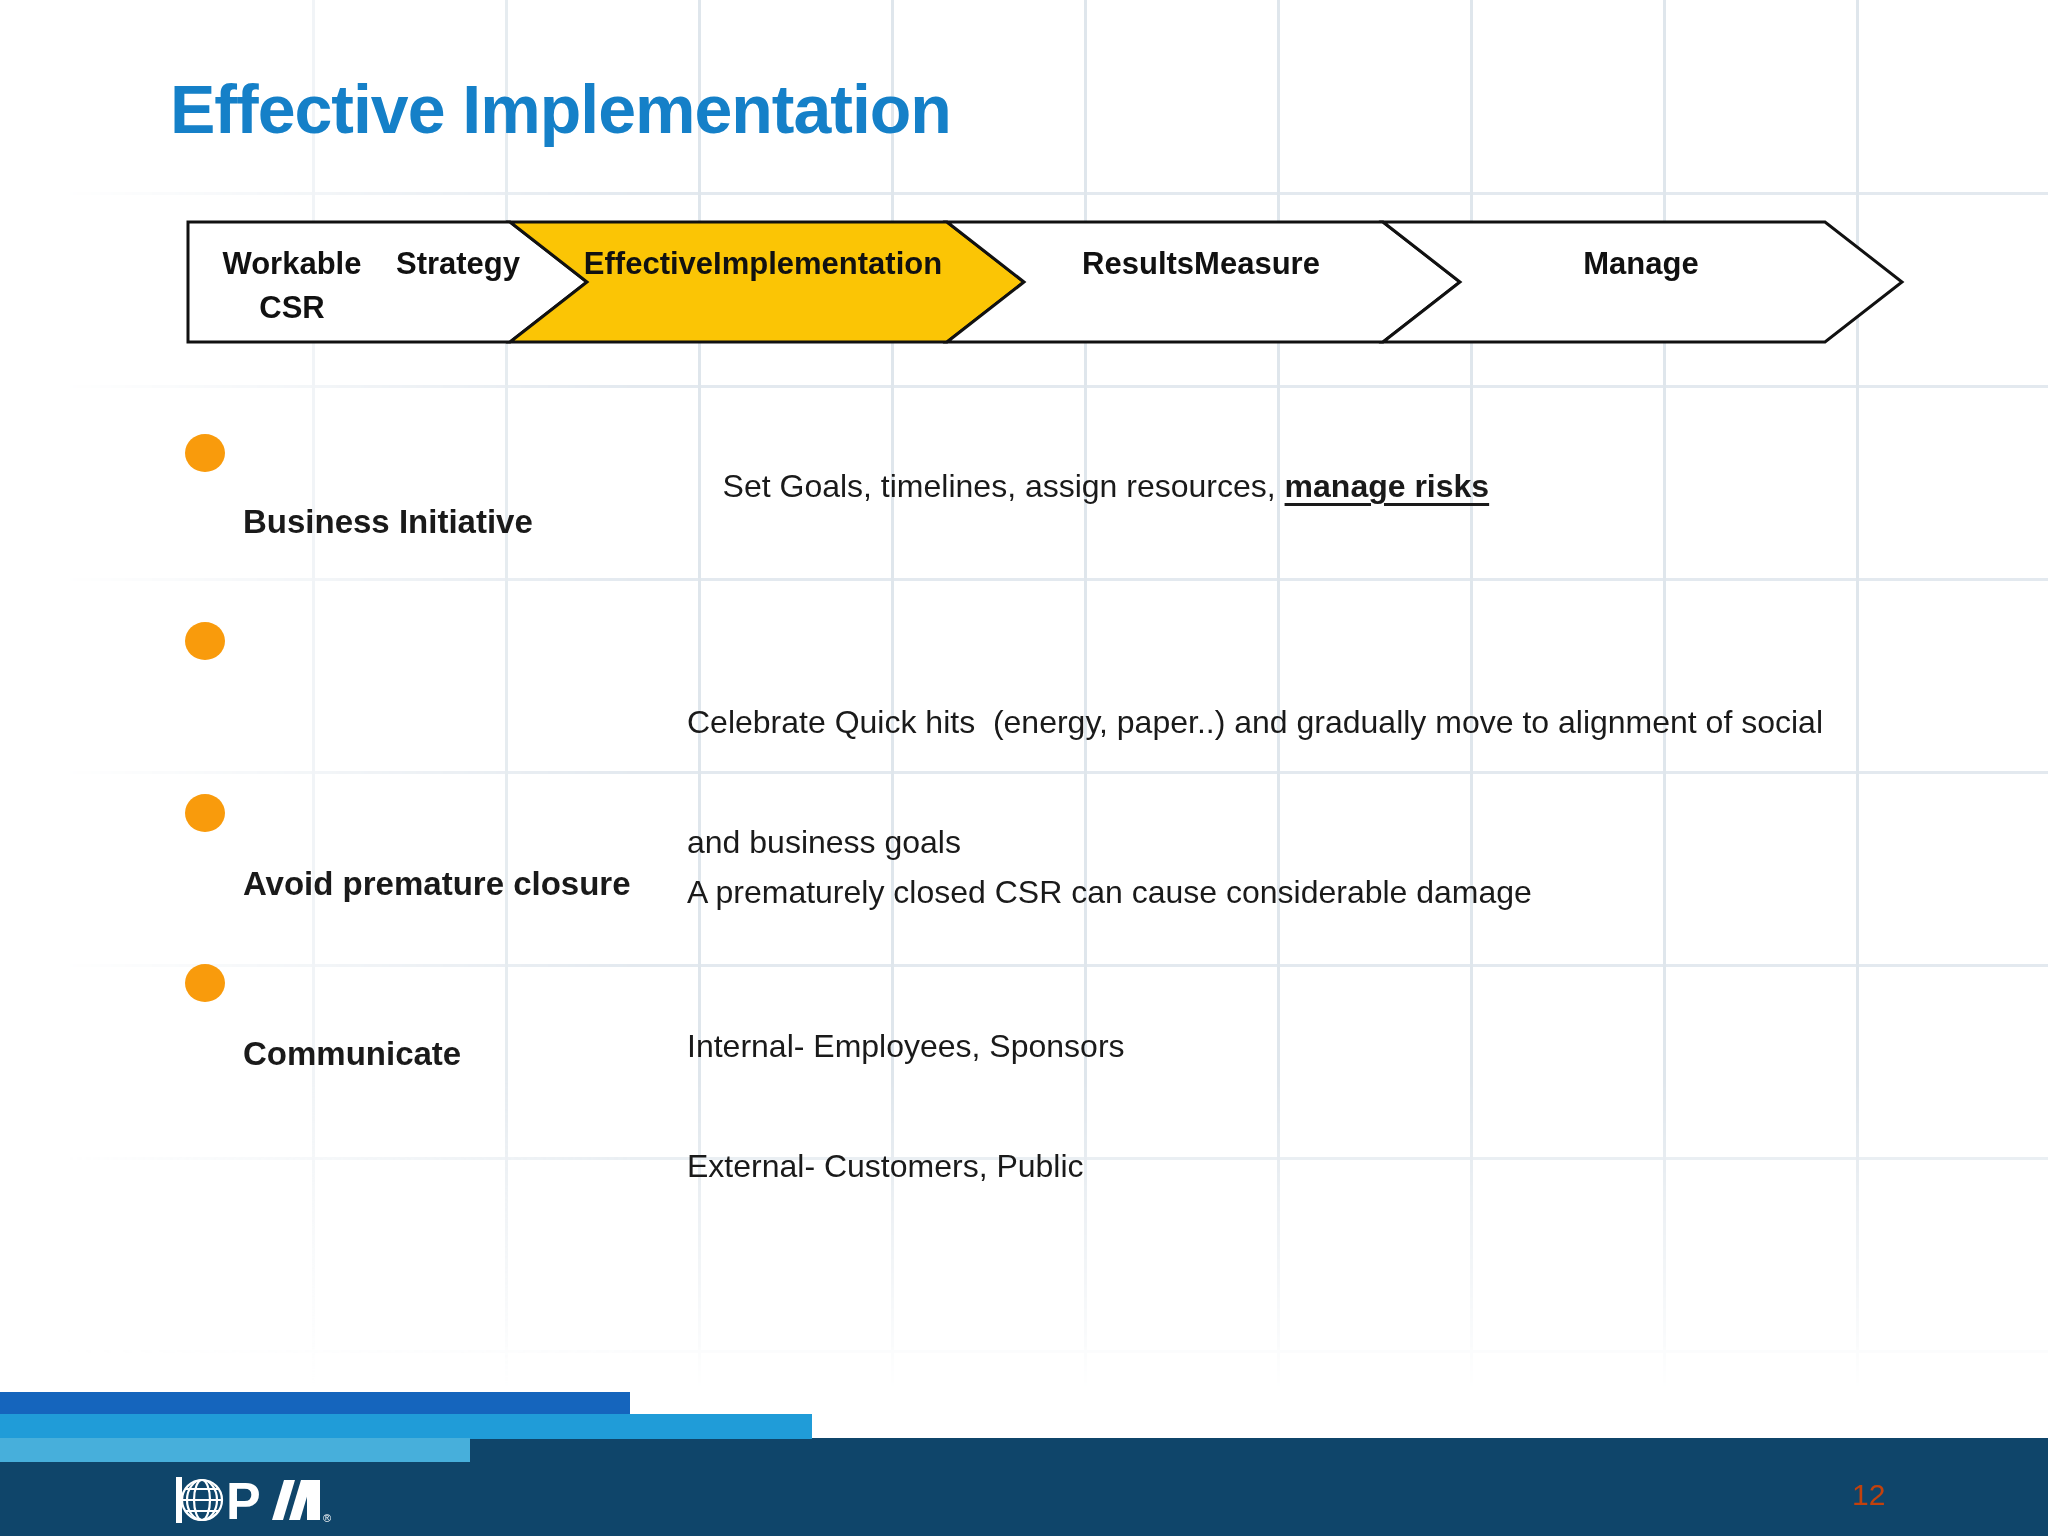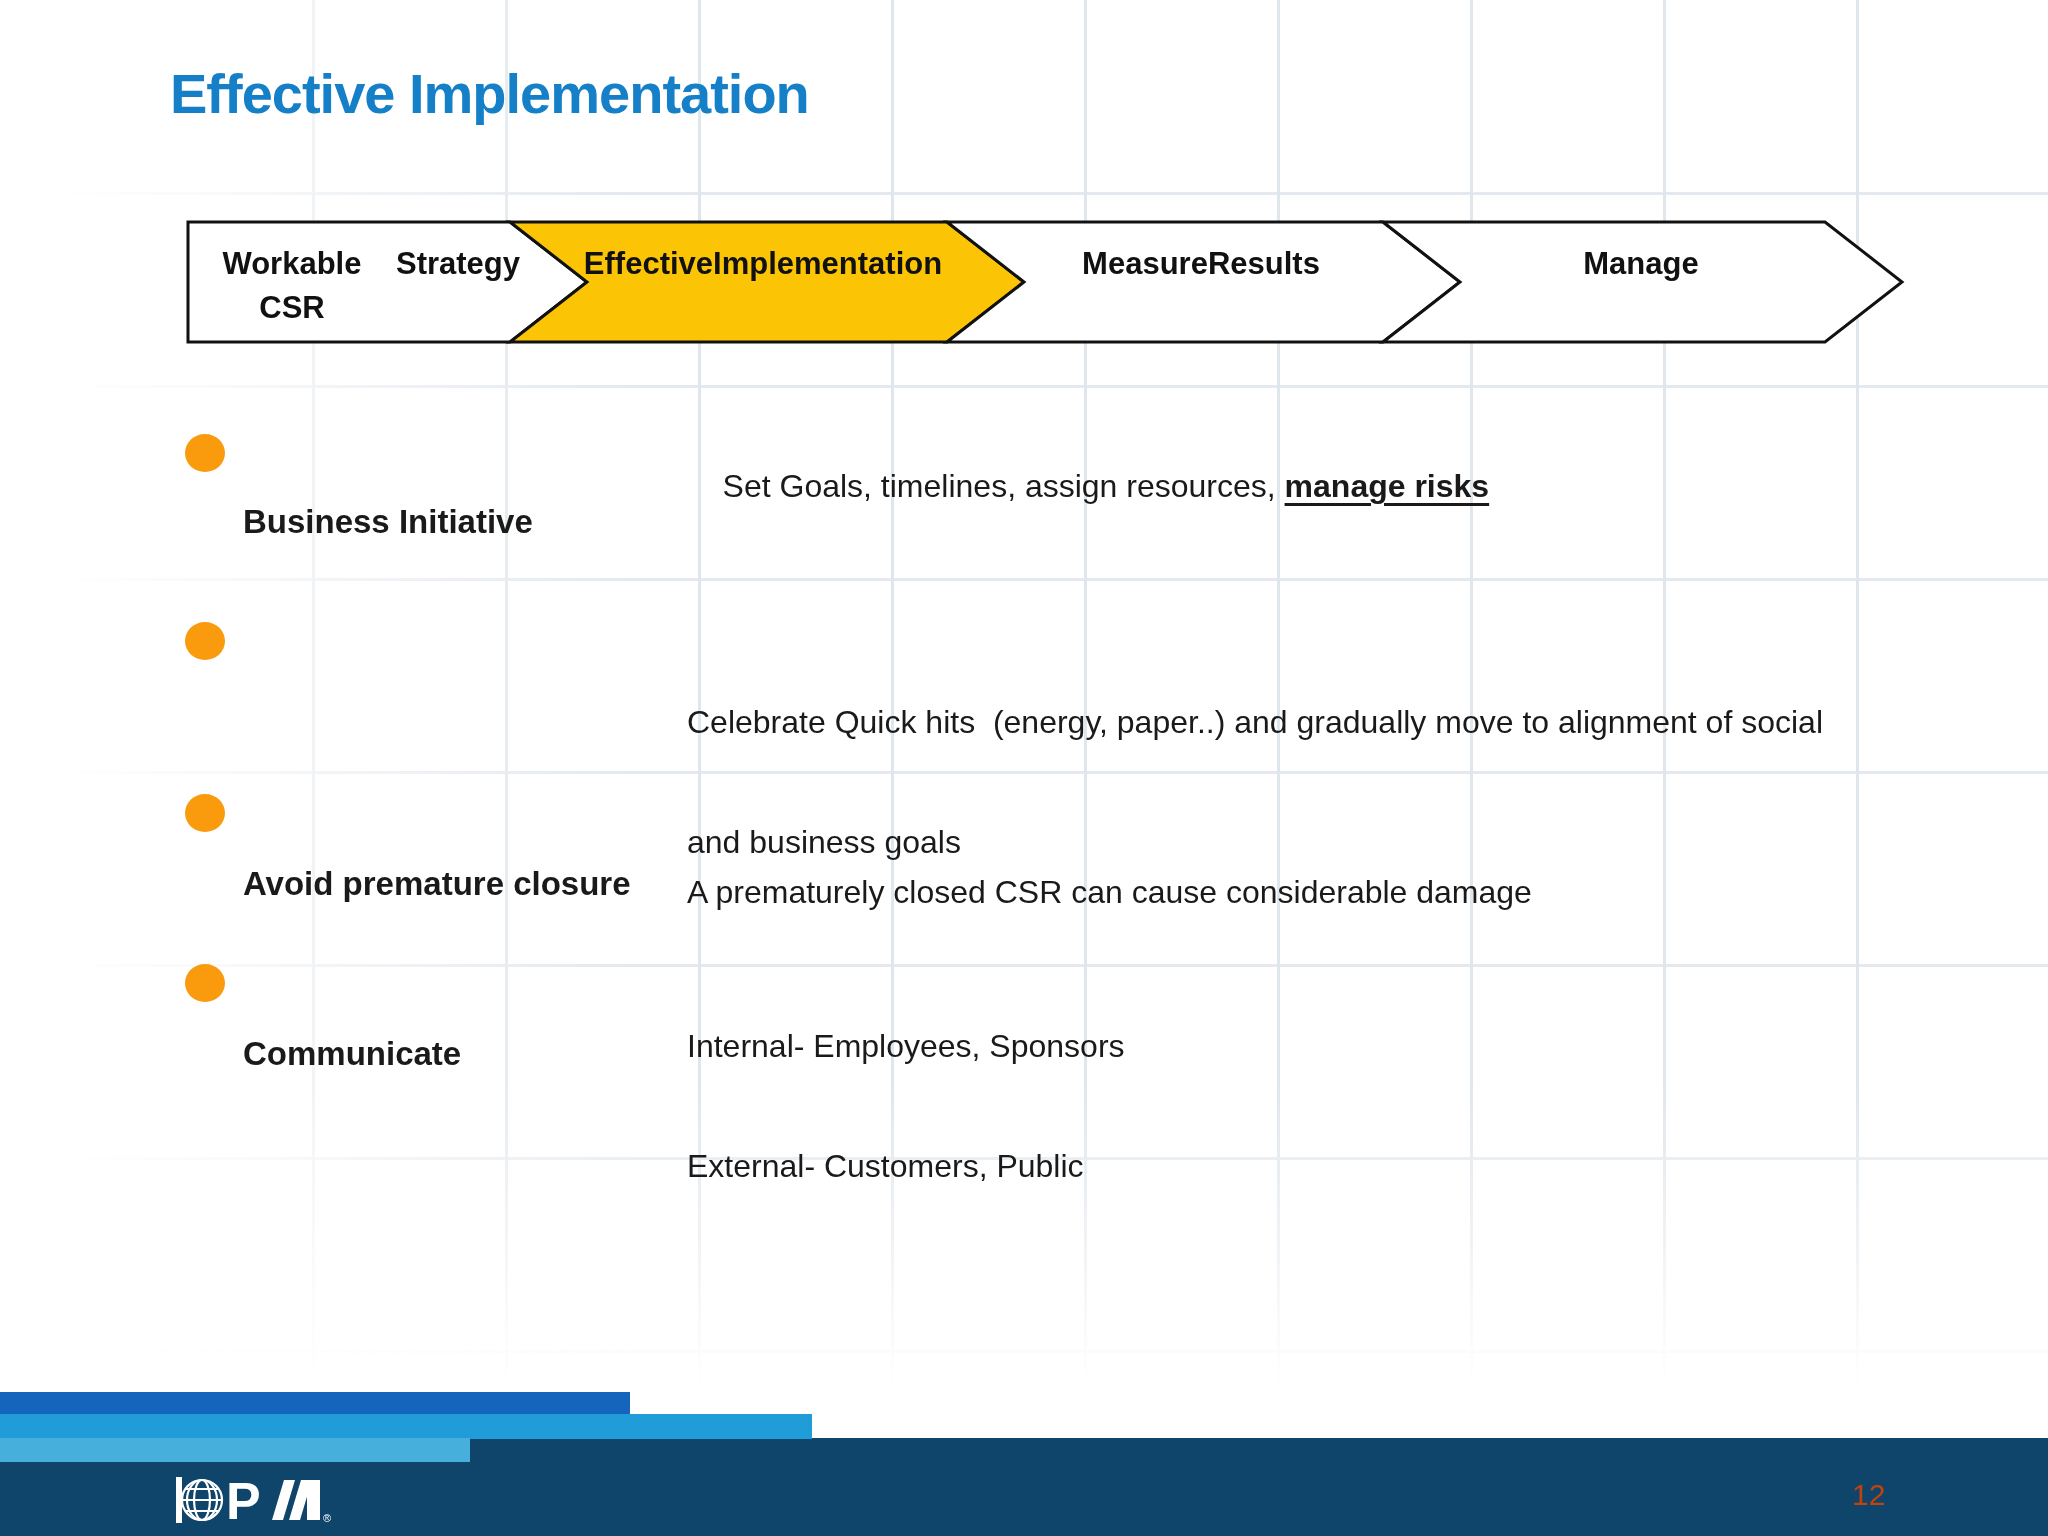--- a/index.html
+++ b/index.html
@@ -21,21 +21,21 @@
     background-image:
       repeating-linear-gradient(to right,transparent 0 190px,#dfe6ec 190px 193px),
       repeating-linear-gradient(to bottom,transparent 0 190px,#e3e9ef 190px 193px);
     background-position:122px 2px,122px 2px;
     -webkit-mask-image:linear-gradient(to bottom,#000 0 1080px,transparent 1390px);
     mask-image:linear-gradient(to bottom,#000 0 1080px,transparent 1390px);
   }
 
   .title{
     position:absolute;left:170px;top:24px;
-    font-size:56px;font-weight:bold;letter-spacing:-1px;
+    font-size:68px;font-weight:bold;letter-spacing:-1px;
     color:#1580C8;line-height:1.15;white-space:pre;
   }
 
   .chev-svg{position:absolute;left:0;top:0;width:2048px;height:1536px;}
   .chev{stroke:#111111;stroke-width:3;stroke-linejoin:miter;fill:#ffffff;}
   .chev.active{fill:#FBC505;}
 
   .chev-label{
     position:absolute;top:242px;height:86px;
     display:flex;justify-content:center;
@@ -92,22 +92,22 @@
 
   <div class="chev-label" style="left:188px;width:332px;">
     <div>Workable CSR</div>
     <div>Strategy</div>
   </div>
   <div class="chev-label" style="left:548px;width:430px;">
     <div>Effective</div>
     <div>Implementation</div>
   </div>
   <div class="chev-label" style="left:985px;width:432px;">
+    <div>Results</div>
     <div>Measure</div>
-    <div>Results</div>
   </div>
   <div class="chev-label" style="left:1420px;width:442px;">
     <div>Manage</div>
   </div>
 
   <span class="dot" style="left:185px;top:434px;"></span>
   <div class="b-head" style="top:424px;">
     <div>Business Initiative</div>
   </div>
   <div class="b-desc" style="top:426px;">

